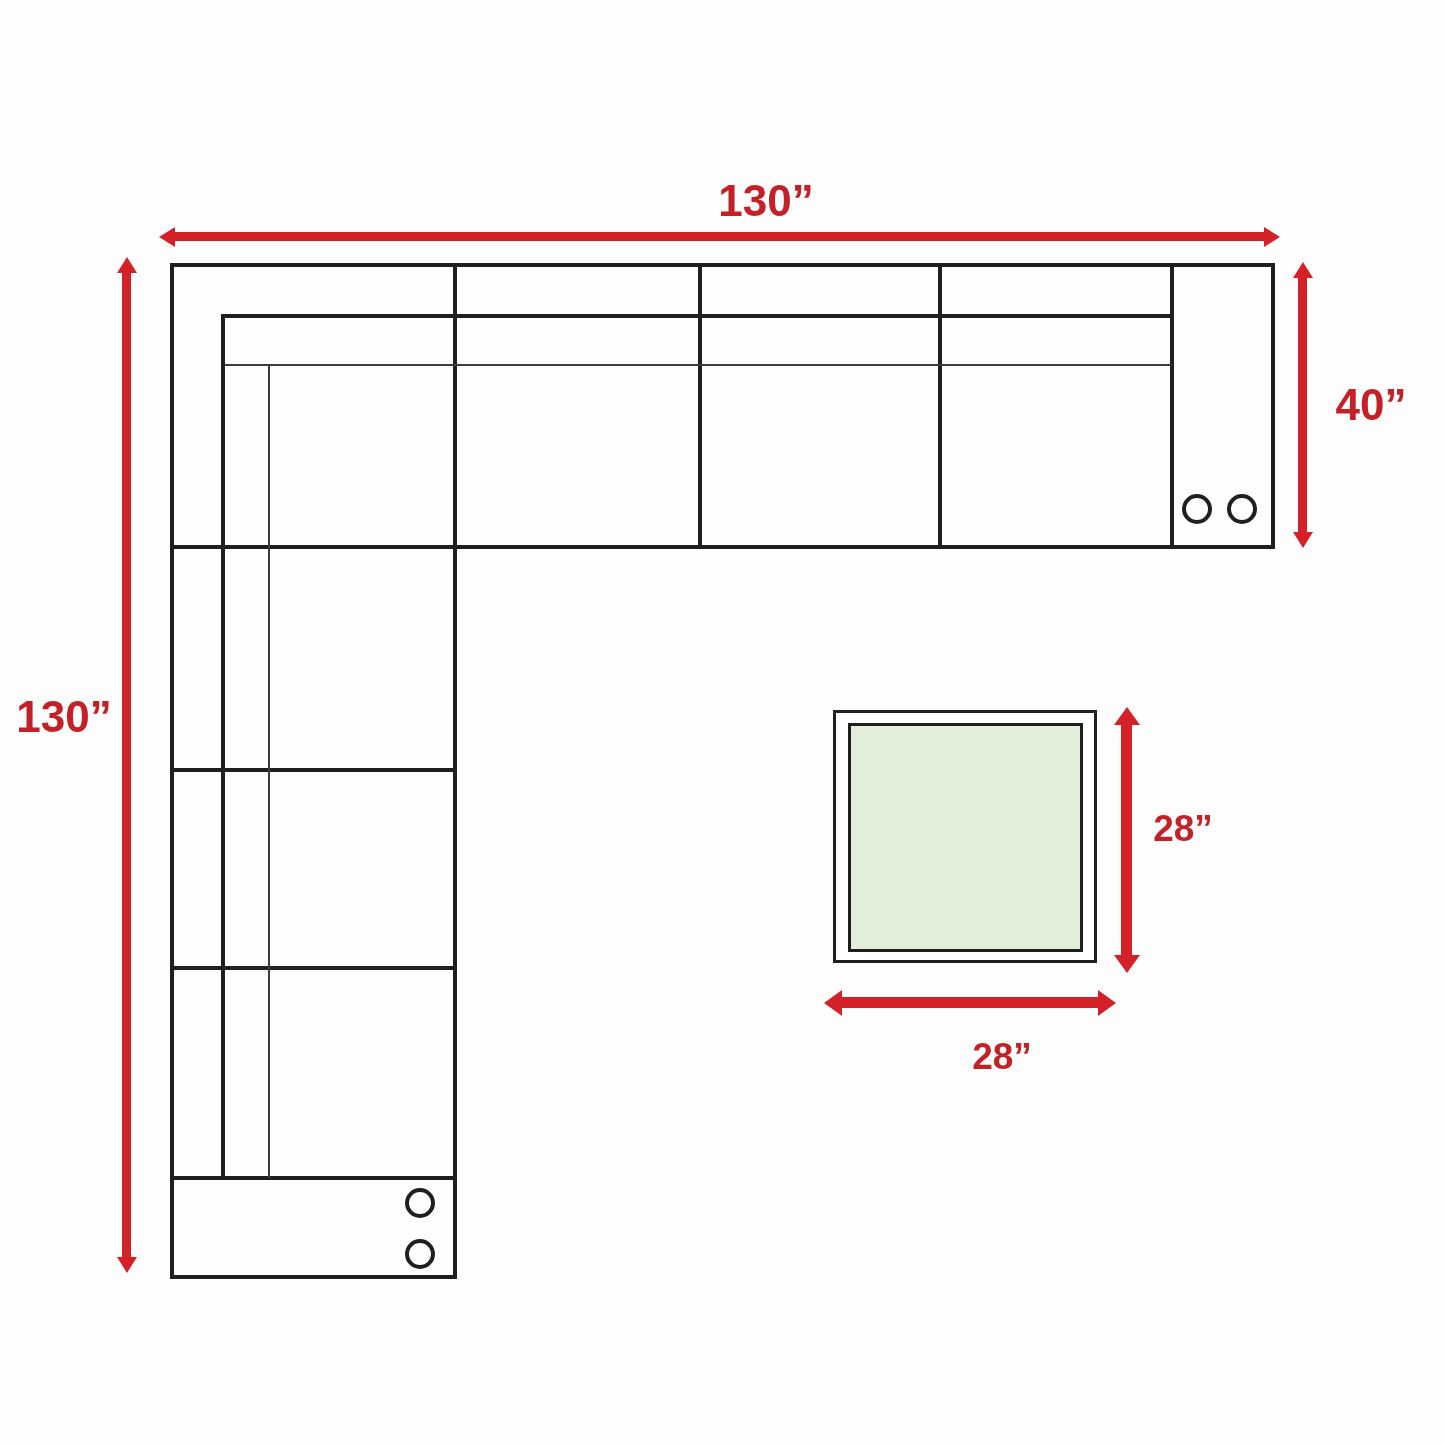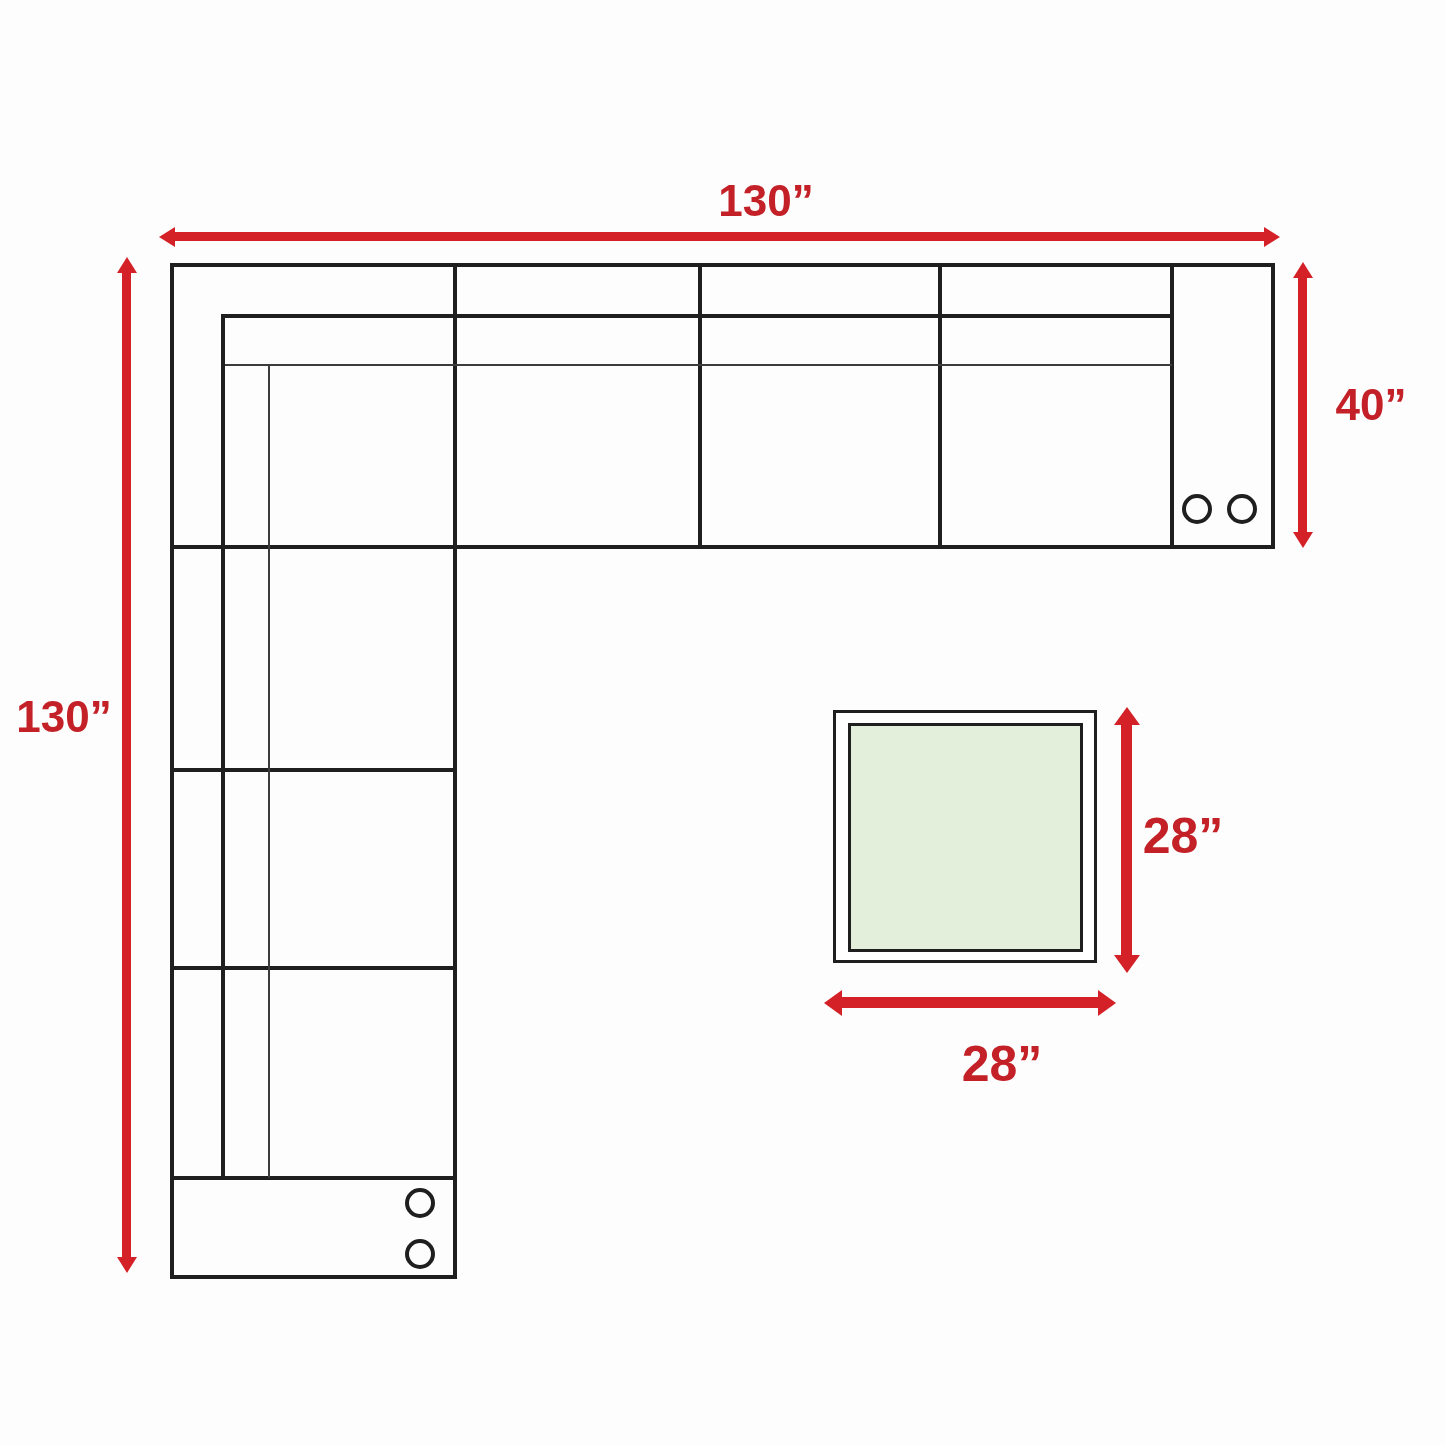--- a/index.html
+++ b/index.html
@@ -31,21 +31,21 @@
   .head.down {bottom:0;left:0;border-left:10px solid transparent;border-right:10px solid transparent;border-top:16px solid var(--arrow-red);}
   
   .h-arrow.big .shaft{left:17px;right:17px;top:7px;height:11px;}
   .v-arrow.big .shaft{top:17px;bottom:17px;left:7px;width:11px;}
   .big .head.left {border-top:13px solid transparent;border-bottom:13px solid transparent;border-right:18px solid var(--arrow-red);}
   .big .head.right{border-top:13px solid transparent;border-bottom:13px solid transparent;border-left:18px solid var(--arrow-red);}
   .big .head.up   {border-left:13px solid transparent;border-right:13px solid transparent;border-bottom:18px solid var(--arrow-red);}
   .big .head.down {border-left:13px solid transparent;border-right:13px solid transparent;border-top:18px solid var(--arrow-red);}
   .lbl{position:absolute;color:var(--label-red);font-weight:700;text-align:center;line-height:1.05;white-space:nowrap;}
   .lbl.size44{font-size:44px;}
-  .lbl.size50{font-size:50px;}
+  .lbl.size50{font-size:37px;}
 </style>
 </head>
 <body>
 
 <div id="stage">
 
   <div>
 
     <div class="ln" style="left:170px;top:263px;width:1105px;height:4px;"></div>
     <div class="ln" style="left:170px;top:263px;width:4px;height:1016px;"></div>

